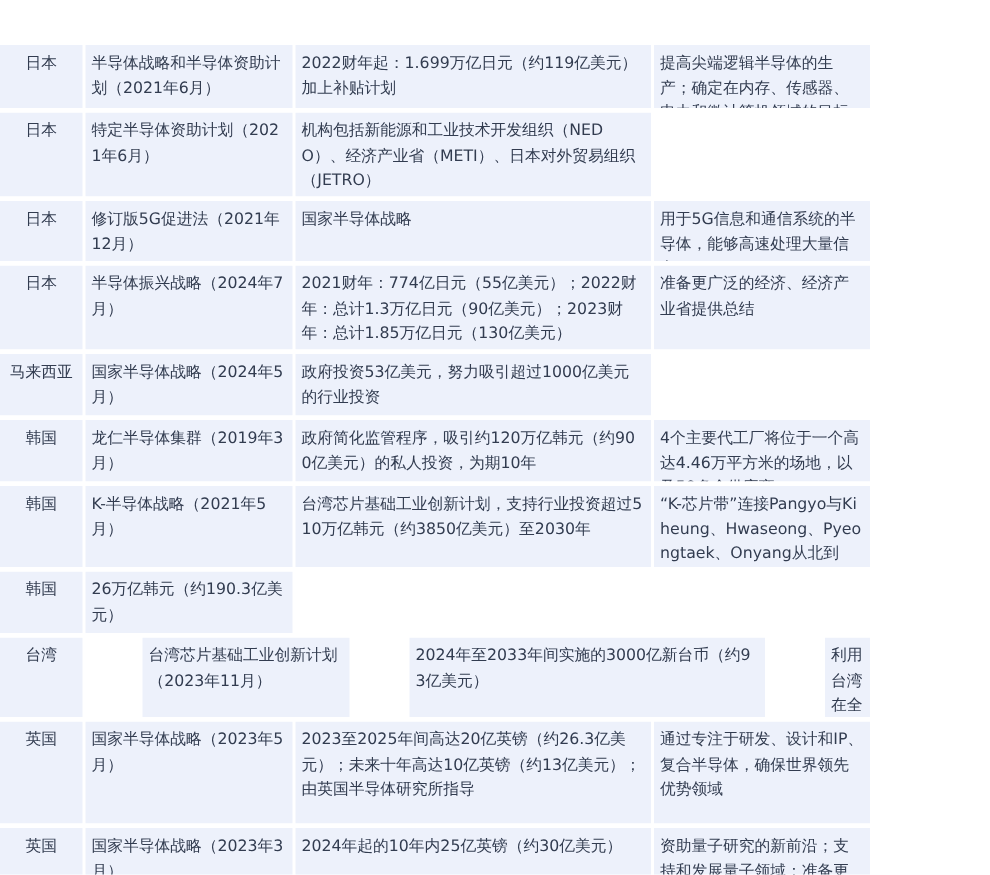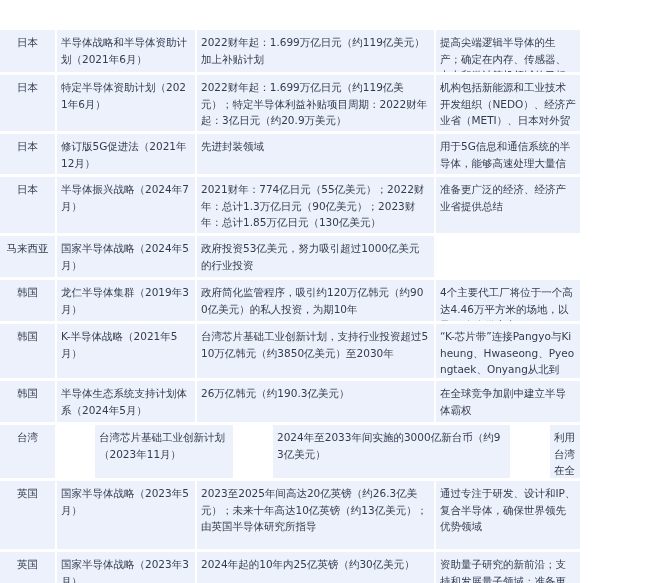--- a/index.html
+++ b/index.html
@@ -62,28 +62,27 @@
   <div class="row">
     <div class="cell country">日本</div>
     <div class="cell">半导体战略和半导体资助计划（2021年6月）</div>
     <div class="cell">2022财年起：1.699万亿日元（约119亿美元）加上补贴计划</div>
     <div class="cell">提高尖端逻辑半导体的生产；确定在内存、传感器、电力和微计算机领域的目标和领导者</div>
   </div>
 
   <div class="row">
     <div class="cell country">日本</div>
     <div class="cell">特定半导体资助计划（2021年6月）</div>
-    <div class="cell">2022财年起：1.699万亿日元（约119亿美元）；特定半导体利益补贴项目周期：2022财年起：3亿日元（约20.9万美元）</div>
     <div class="cell">机构包括新能源和工业技术开发组织（NEDO）、经济产业省（METI）、日本对外贸易组织（JETRO）</div>
   </div>
 
   <div class="row">
     <div class="cell country">日本</div>
     <div class="cell">修订版5G促进法（2021年12月）</div>
-    <div class="cell">先进封装领域</div>
+    <div class="cell">国家半导体战略</div>
     <div class="cell">用于5G信息和通信系统的半导体，能够高速处理大量信息</div>
   </div>
 
   <div class="row">
     <div class="cell country">日本</div>
     <div class="cell">半导体振兴战略（2024年7月）</div>
     <div class="cell">2021财年：774亿日元（55亿美元）；2022财年：总计1.3万亿日元（90亿美元）；2023财年：总计1.85万亿日元（130亿美元）</div>
     <div class="cell">准备更广泛的经济、经济产业省提供总结</div>
   </div>
 
@@ -102,23 +101,21 @@
 
   <div class="row">
     <div class="cell country">韩国</div>
     <div class="cell">K-半导体战略（2021年5月）</div>
     <div class="cell">台湾芯片基础工业创新计划，支持行业投资超过510万亿韩元（约3850亿美元）至2030年</div>
     <div class="cell">“K-芯片带”连接Pangyo与Kiheung、Hwaseong、Pyeongtaek、Onyang从北到南，以及Icheon和Cheongju到Yongin从东到西，形成一个“K”形带</div>
   </div>
 
   <div class="row">
     <div class="cell country">韩国</div>
-    <div class="cell">半导体生态系统支持计划体系（2024年5月）</div>
     <div class="cell">26万亿韩元（约190.3亿美元）</div>
-    <div class="cell">在全球竞争加剧中建立半导体霸权</div>
   </div>
 
   <div class="row">
     <div class="cell country">台湾</div>
     <div class="cell">台湾芯片基础工业创新计划（2023年11月）</div>
     <div class="cell">2024年至2033年间实施的3000亿新台币（约93亿美元）</div>
     <div class="cell">利用台湾在全球芯片制造、封装、测试中的领先地位，通过将Si芯片与GenAI等关键技术整合，开发新应用</div>
   </div>
 
   <div class="row">

